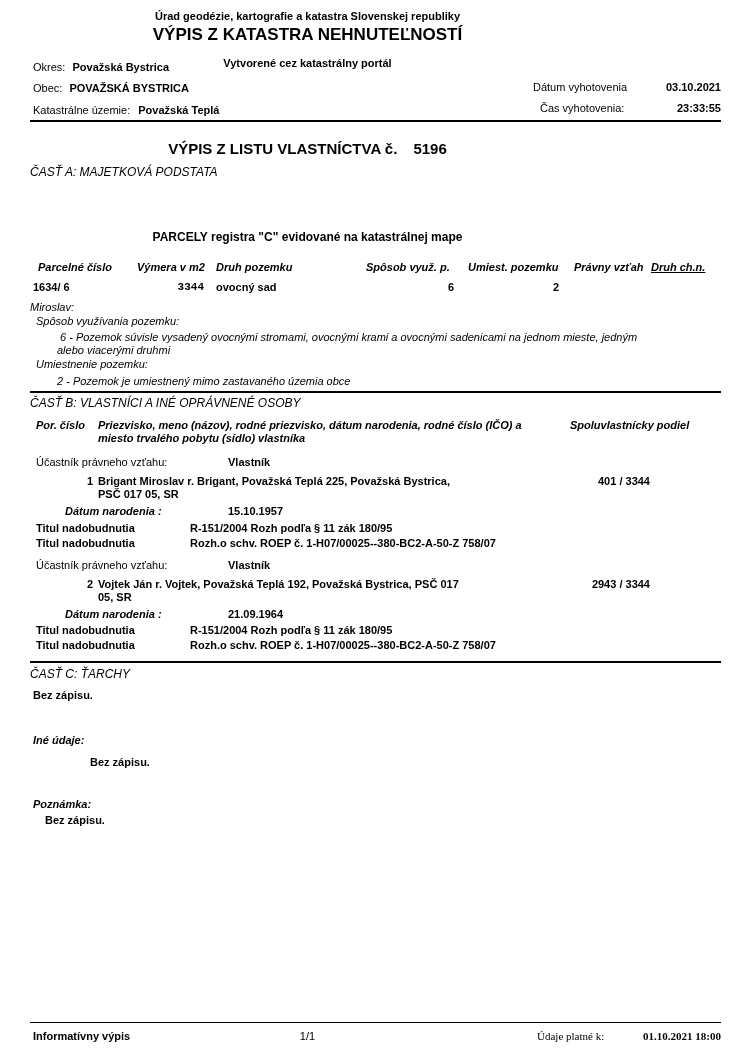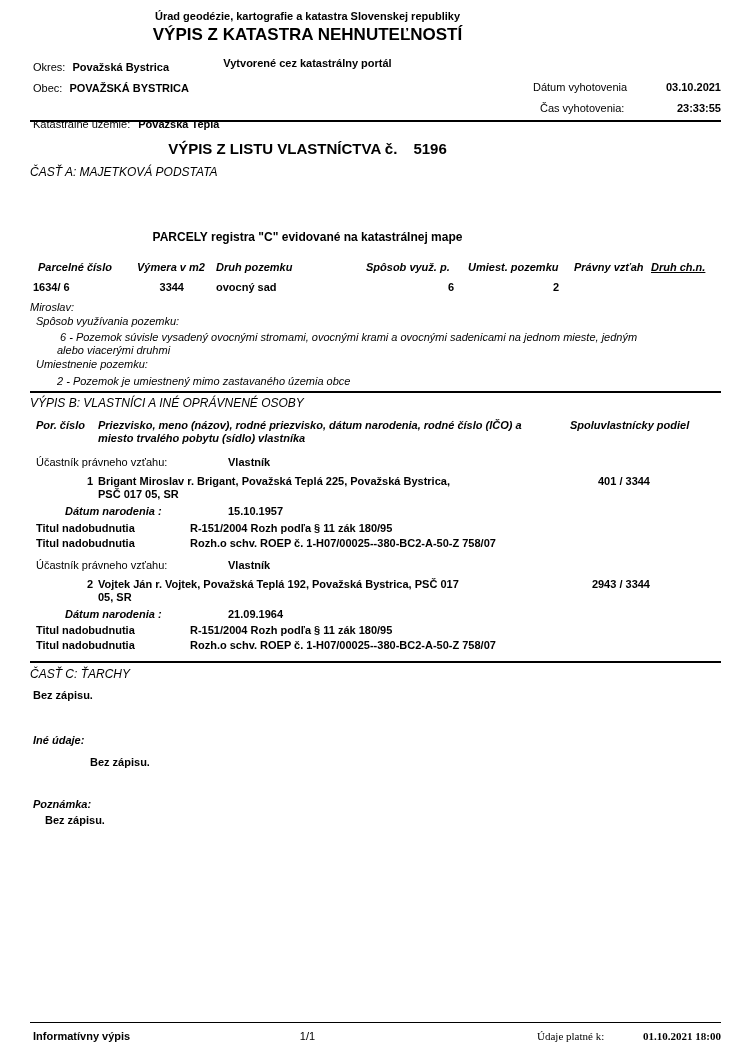--- a/index.html
+++ b/index.html
@@ -32,21 +32,21 @@
   <div class="t c b" style="top:57px;">Vytvorené cez katastrálny portál</div>
 
   <div class="t" style="top:61px; left:33px;">
     <span>Okres:</span>
     <span class="b" style="margin-left:4px;">Považská Bystrica</span>
   </div>
   <div class="t" style="top:82px; left:33px;">
     <span>Obec:</span>
     <span class="b" style="margin-left:4px;">POVAŽSKÁ BYSTRICA</span>
   </div>
-  <div class="t" style="top:118px; left:33px;">
+  <div class="t" style="top:104px; left:33px;">
     <span>Katastrálne územie:</span>
     <span class="b" style="margin-left:5px;">Považská Teplá</span>
   </div>
 
   <div class="t flexsb" style="top:81px; left:533px; width:188px;">
     <span>Dátum vyhotovenia</span>
     <span class="b">03.10.2021</span>
   </div>
   <div class="t flexsb" style="top:102px; left:540px; width:181px;">
     <span>Čas vyhotovenia:</span>
@@ -68,36 +68,36 @@
     <span class="t bi" style="top:261px; left:137px;">Výmera v m2</span>
     <span class="t bi" style="top:261px; left:216px;">Druh pozemku</span>
     <span class="t bi" style="top:261px; left:366px;">Spôsob využ. p.</span>
     <span class="t bi" style="top:261px; left:468px;">Umiest. pozemku</span>
     <span class="t bi" style="top:261px; left:574px;">Právny vzťah</span>
     <span class="t bi" style="top:261px; left:651px;text-decoration:underline;">Druh ch.n.</span>
   </div>
 
   <div>
     <span class="t b" style="top:281px; left:33px;">1634/ 6</span>
-    <span class="t b r" style="top:281px; left:124px; width:60px;">3344</span>
+    <span class="t b r" style="top:281px; left:144px; width:60px;font-family:Liberation Mono, monospace;">3344</span>
     <span class="t b" style="top:281px; left:216px;">ovocný sad</span>
     <span class="t b" style="top:281px; left:448px;">6</span>
     <span class="t b" style="top:281px; left:553px;">2</span>
   </div>
 
   <div class="t i" style="top:301px; left:30px;">Miroslav:</div>
   <div class="t i" style="top:315px; left:36px;">Spôsob využívania pozemku:</div>
   <div class="t i" style="top:331px; left:60px;">6 - Pozemok súvisle vysadený ovocnými stromami, ovocnými krami a ovocnými sadenicami na jednom mieste, jedným</div>
   <div class="t i" style="top:344px; left:57px;">alebo viacerými druhmi</div>
   <div class="t i" style="top:358px; left:36px;">Umiestnenie pozemku:</div>
   <div class="t i" style="top:375px; left:57px;">2 - Pozemok je umiestnený mimo zastavaného územia obce</div>
 
   <div class="rule" style="top:391px;"></div>
 
-  <div class="t i fs12" style="top:397px; left:30px;">VÝPIS B: VLASTNÍCI A INÉ OPRÁVNENÉ OSOBY</div>
+  <div class="t i fs12" style="top:397px; left:30px;">ČASŤ B: VLASTNÍCI A INÉ OPRÁVNENÉ OSOBY</div>
 
   <span class="t bi" style="top:419px; left:36px;">Por. číslo</span>
   <span class="t bi" style="top:419px; left:98px;">Priezvisko, meno (názov), rodné priezvisko, dátum narodenia, rodné číslo (IČO) a</span>
   <span class="t bi" style="top:432px; left:98px;">miesto trvalého pobytu (sídlo) vlastníka</span>
   <span class="t bi" style="top:419px; left:570px;">Spoluvlastnícky podiel</span>
 
   <div>
     <span class="t" style="top:456px; left:36px;">Účastník právneho vzťahu:</span>
     <span class="t b" style="top:456px; left:228px;">Vlastník</span>
     <span class="t b r" style="top:475px; left:60px; width:33px;">1</span>

